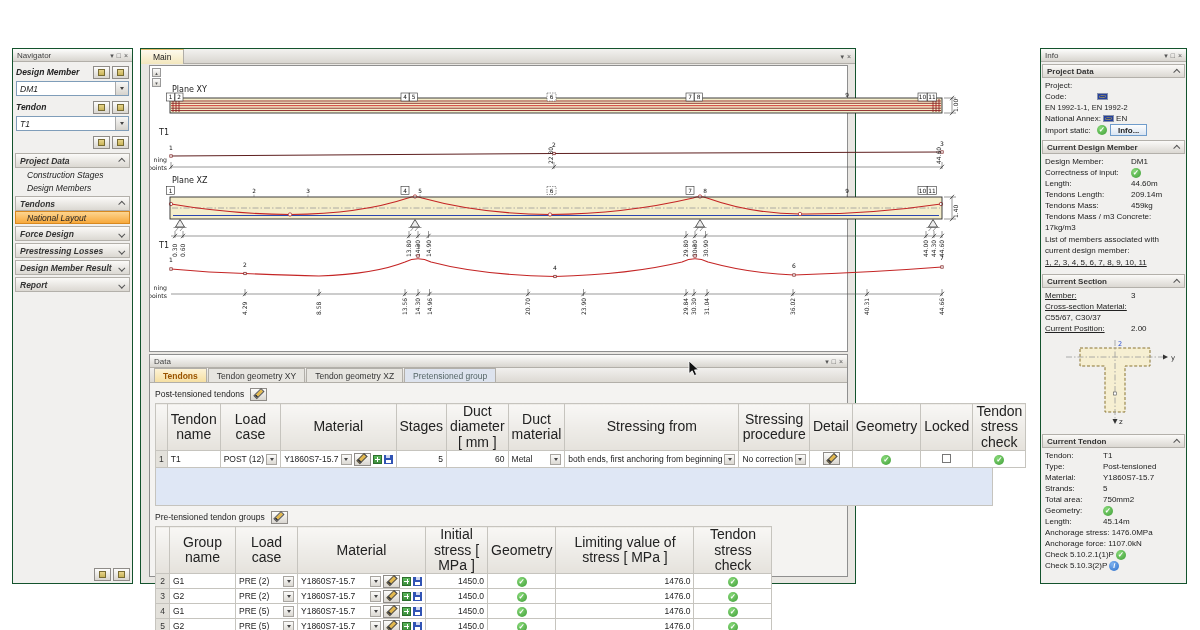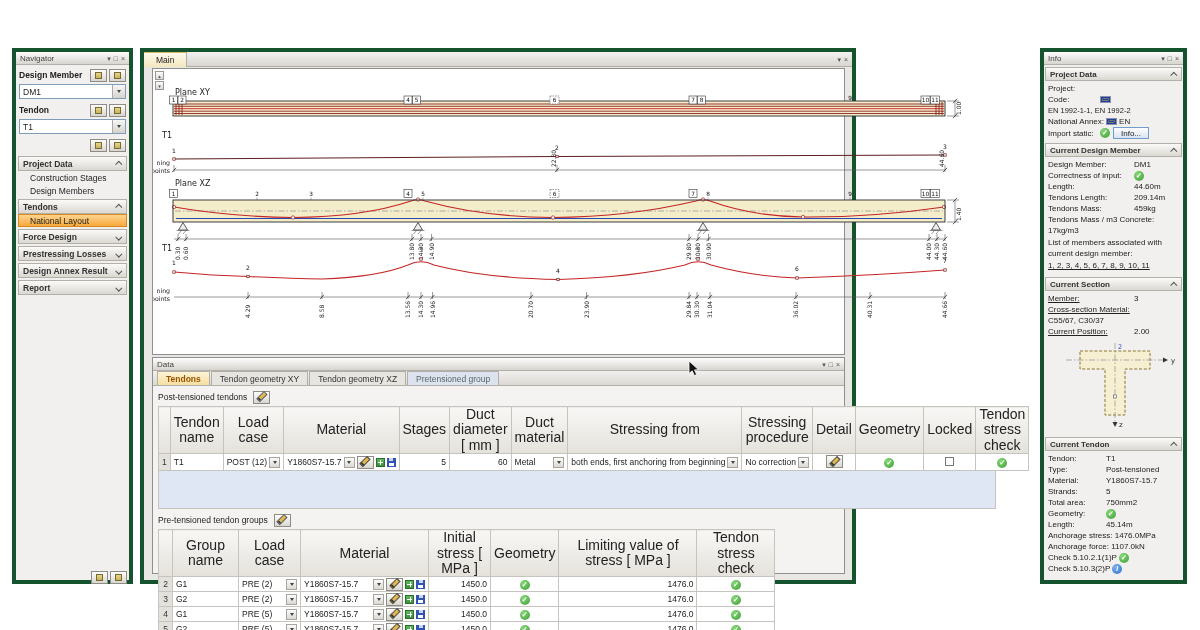--- a/index.html
+++ b/index.html
@@ -1,25 +1,25 @@
 <!DOCTYPE html>
 <html><head>
 <meta charset="utf-8">
 <style>
   * { margin:0; padding:0; box-sizing:border-box; }
   html,body { width:1200px; height:630px; background:#fff; font-family:"Liberation Sans",sans-serif; font-size:10px; color:#222; overflow:hidden; position:relative; }
-  .panel { position:absolute; background:#f1f0ee; border:4px solid #14532d; }
+  .panel { position:absolute; background:#f1f0ee; border:1px solid #14532d; }
   .phead { height:13px; background:linear-gradient(#fdfdfc,#d8d5cf); border-bottom:1px solid #b2afa9; display:flex; align-items:center; padding:0 4px; font-size:8px; color:#444; }
   .phead .ttl { flex:1; }
   .wicons { display:flex; gap:3px; font-size:7px; color:#555; line-height:1; }
   .wicons span { cursor:default; }
 
   
   #navigator { left:12px; top:48px; width:121px; height:536px; }
-  .nav-body { padding:2px; position:relative; height:521px; }
+  .nav-body { padding:2px; position:relative; height:521px;font-style:italic; }
   .nav-row { display:flex; align-items:center; height:16px; padding:0 1px; }
   .nav-row b { font-size:8.5px; flex:1; }
   .btn-sm { height:13px; min-width:17px; border:1px solid #8f8c88; background:linear-gradient(#fdfdfc,#d9d6d0); display:inline-flex; align-items:center; justify-content:center; margin-left:2px; }
   .ico-sq { width:7px; height:7px; background:linear-gradient(#e7d48a,#c9b45a); border:1px solid #776b33; display:inline-block; }
   .combo { height:15px; border:1px solid #7f9db9; background:#fff; display:flex; align-items:center; margin:1px 1px 3px 1px; }
   .combo .ct { flex:1; padding-left:3px; font-size:8.5px; }
   .combo .ca { width:13px; height:13px; background:linear-gradient(#f7f7f6,#d6d3cd); border-left:1px solid #aaa; display:flex; align-items:center; justify-content:center; }
   .arr { width:0; height:0; border-left:2.5px solid transparent; border-right:2.5px solid transparent; border-top:3.5px solid #444; }
   .btns-right { justify-content:flex-end; margin-bottom:3px; }
   .nsec { height:15px; margin-top:2px; background:linear-gradient(#fbfaf8,#dbd8d2); border:1px solid #b3b0aa; display:flex; align-items:center; padding:0 4px; font-weight:bold; font-size:8.5px; color:#333; }
@@ -105,21 +105,21 @@
   .isec-h .sp { flex:1; }
   .isec-b { padding:2px 3px; font-size:8px; line-height:11px; color:#222; }
   .irow { display:flex; flex-wrap:wrap; align-items:center; padding:0 1px; min-height:10px; }
   .irow .l { min-width:70px; padding-right:2px; }
   .pd .l { min-width:52px; }
   .cdm .l { min-width:86px; }
   .cs .l { min-width:86px;text-decoration:underline; }
   .ct2 .l { min-width:58px; }
   .flag { width:11px; height:7px; background:#24409e; display:inline-block; border:0.5px solid #8892aa; position:relative; margin-right:2px; flex:none; }
   .flag::before { content:""; position:absolute; inset:1px; border:0.7px dotted #e8c231; border-radius:50%; }
-  .btn-info { height:12px; padding:0 7px; border:1px solid #6f9ccb; background:linear-gradient(#fdfdfd,#d9e4f2); font-size:8px; display:inline-flex; align-items:center; margin-left:3px; }
+  .btn-info { height:12px; padding:0 7px; border:1px solid #6f9ccb; background:linear-gradient(#fdfdfd,#d9e4f2); font-size:8px; display:inline-flex; align-items:center; margin-left:3px;font-weight:bold; }
   .wraptext { padding:1px 1px; }
   .memberlist { padding:0 1px 2px 1px;text-decoration:underline; }
   .csec-draw { display:flex; justify-content:center; padding:2px 0; }
 
   
   #cursor { position:absolute; left:688px; top:360px; z-index:50; }
 </style>
 </head>
 <body>
 
@@ -191,21 +191,21 @@
       <span>Force Design</span>
         <span class="sp"></span>
         <span class="chev dn"></span>
     </div>
     <div class="nsec">
       <span>Prestressing Losses</span>
         <span class="sp"></span>
         <span class="chev dn"></span>
     </div>
     <div class="nsec">
-      <span>Design Annex Result</span>
+      <span>Design Member Result</span>
         <span class="sp"></span>
         <span class="chev dn"></span>
     </div>
     <div class="nsec">
       <span>Report</span>
         <span class="sp"></span>
         <span class="chev dn"></span>
     </div>
 
     <div class="nav-bottom">

